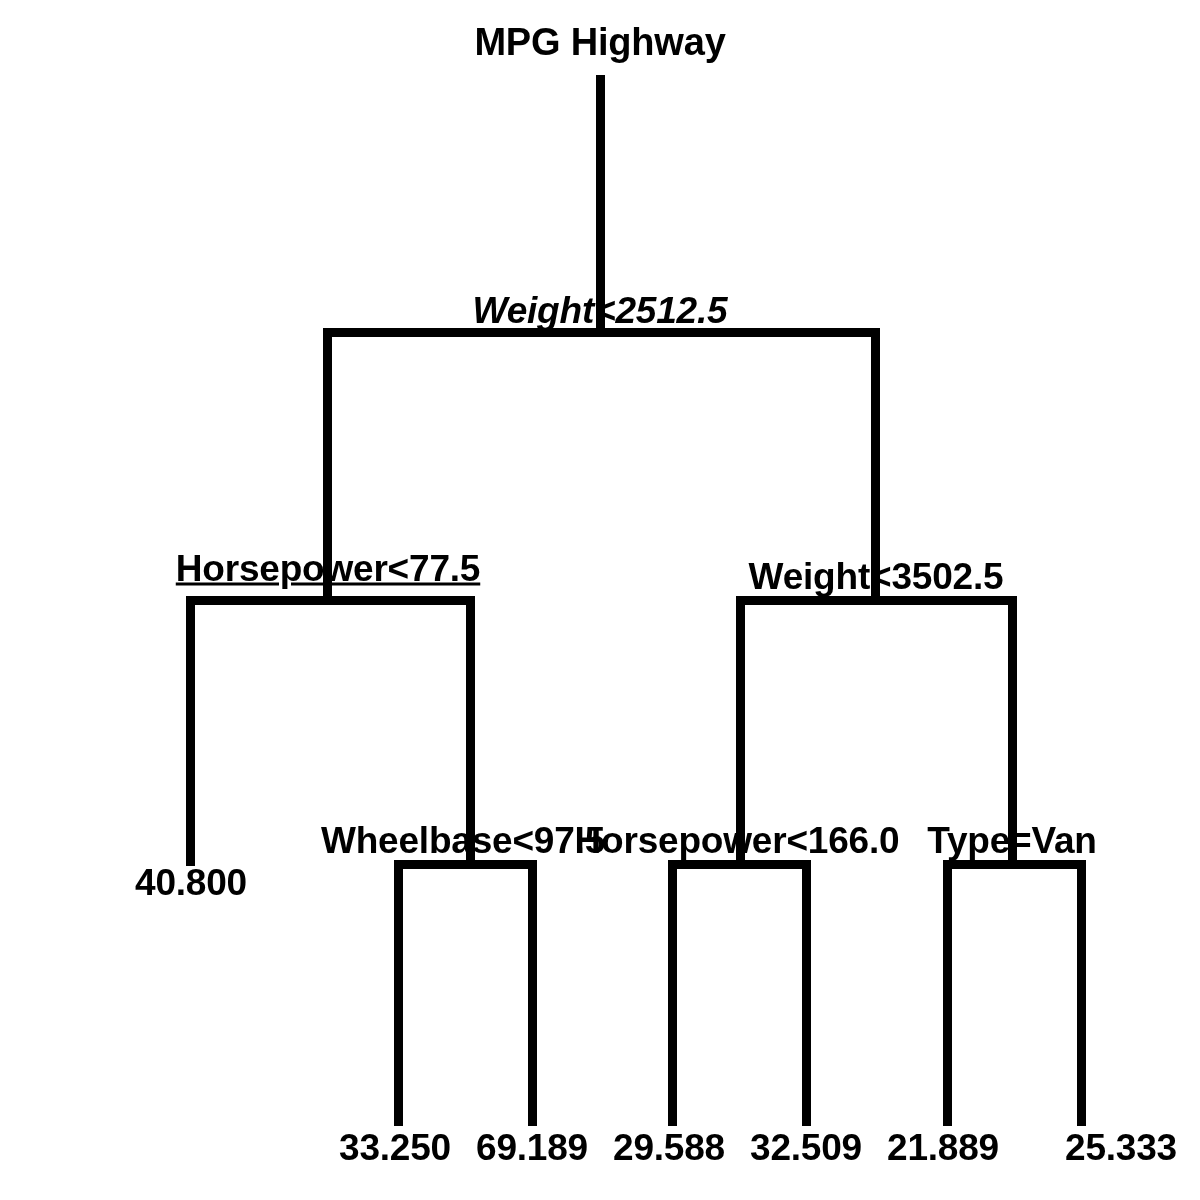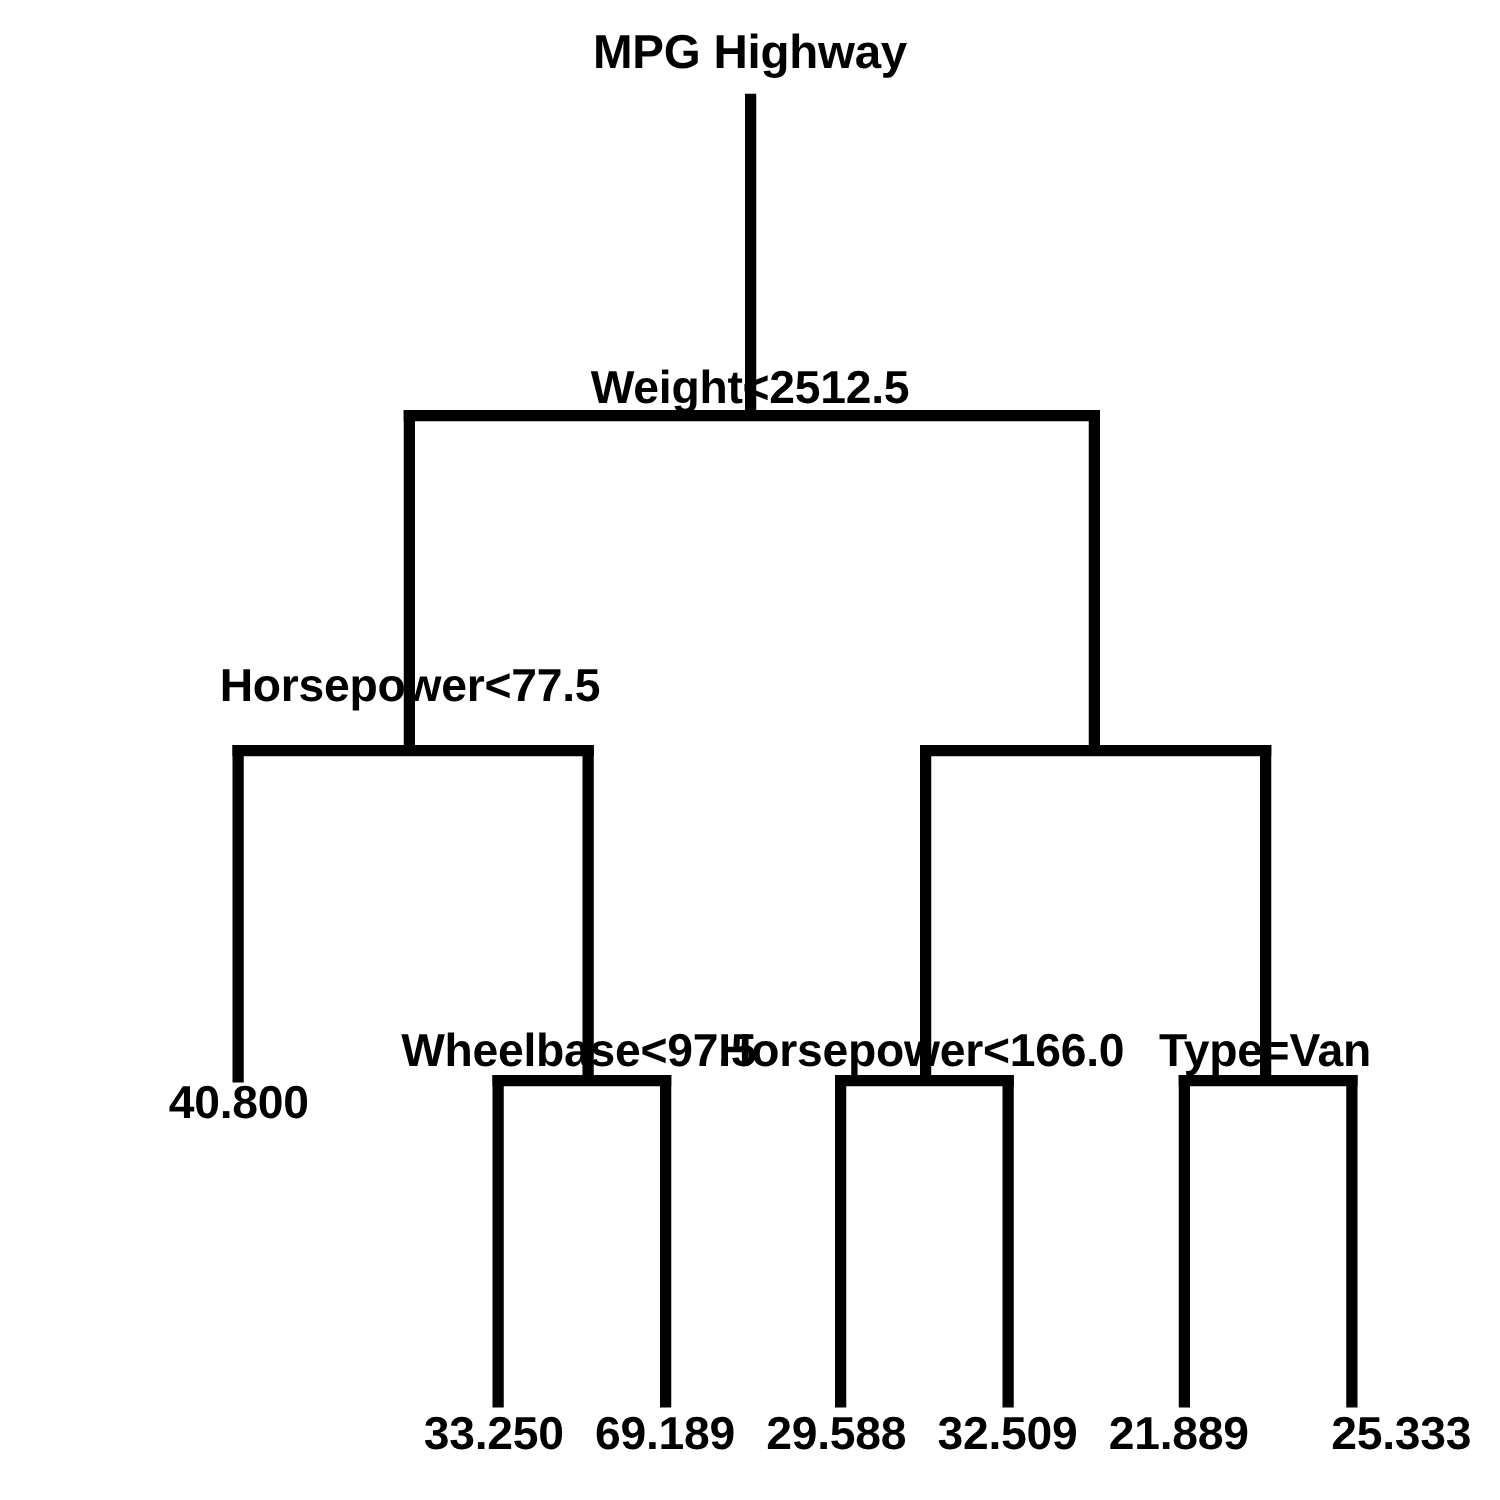--- a/index.html
+++ b/index.html
@@ -44,33 +44,34 @@
 </style>
 </head>
 <body>
 
 <div id="tree-canvas">
 
   <div class="node-label title-label" style="left:600px; top:42px;">MPG Highway</div>
 
   <div class="edge" style="left:596px; top:75px; width:9px; height:256px;"></div>
 
-  <div class="node-label split-label" style="left:600px; top:310px;">Weight&lt;2512.5</div>
+  <div class="node-label split-label" style="left:600px; top:310px;font-style:italic;">Weight&lt;2512.5</div>
 
   <div class="edge" style="left:323px; top:328px; width:557px; height:9px;"></div>
 
   <div class="edge" style="left:323px; top:328px; width:9px; height:272px;"></div>
 
   <div class="edge" style="left:871px; top:328px; width:9px; height:272px;"></div>
 
-  <div class="node-label split-label" style="left:328px; top:548px;">Horsepower&lt;77.5</div>
+  <div class="node-label split-label" style="left:328px; top:568px;text-decoration:underline;">Horsepower&lt;77.5</div>
   <div class="edge" style="left:186px; top:596px; width:289px; height:9px;"></div>
   <div class="edge" style="left:186px; top:596px; width:9px; height:270px;"></div>
   <div class="edge" style="left:466px; top:596px; width:9px; height:268px;"></div>
 
+  <div class="node-label split-label" style="left:876px; top:576px;">Weight&lt;3502.5</div>
   <div class="edge" style="left:736px; top:596px; width:281px; height:9px;"></div>
   <div class="edge" style="left:736px; top:596px; width:9px; height:268px;"></div>
   <div class="edge" style="left:1008px; top:596px; width:9px; height:268px;"></div>
 
   <div class="node-label leaf-label" style="left:191px; top:882px;">40.800</div>
 
   <div class="node-label split-label" style="left:463px; top:840px;">Wheelbase&lt;97.5</div>
   <div class="edge" style="left:394px; top:860px; width:143px; height:9px;"></div>
   <div class="edge" style="left:394px; top:860px; width:9px; height:266px;"></div>
   <div class="edge" style="left:528px; top:860px; width:9px; height:266px;"></div>

